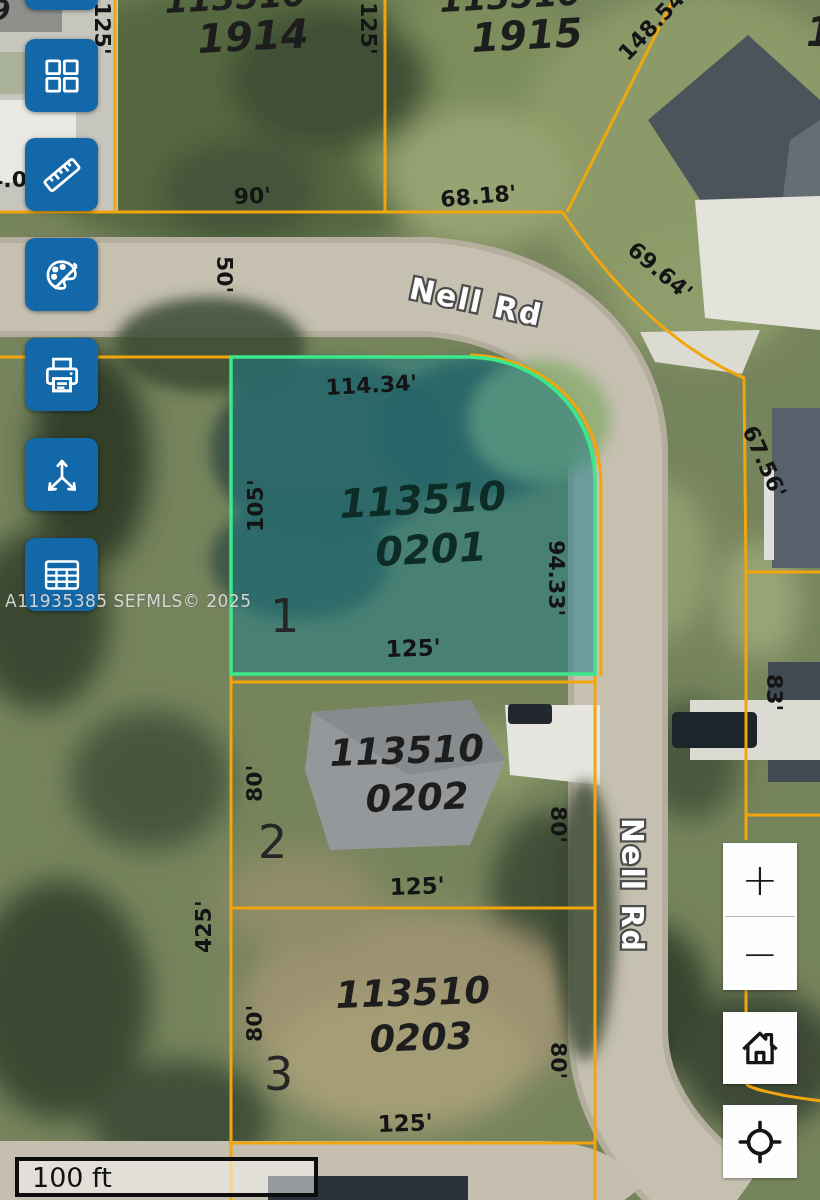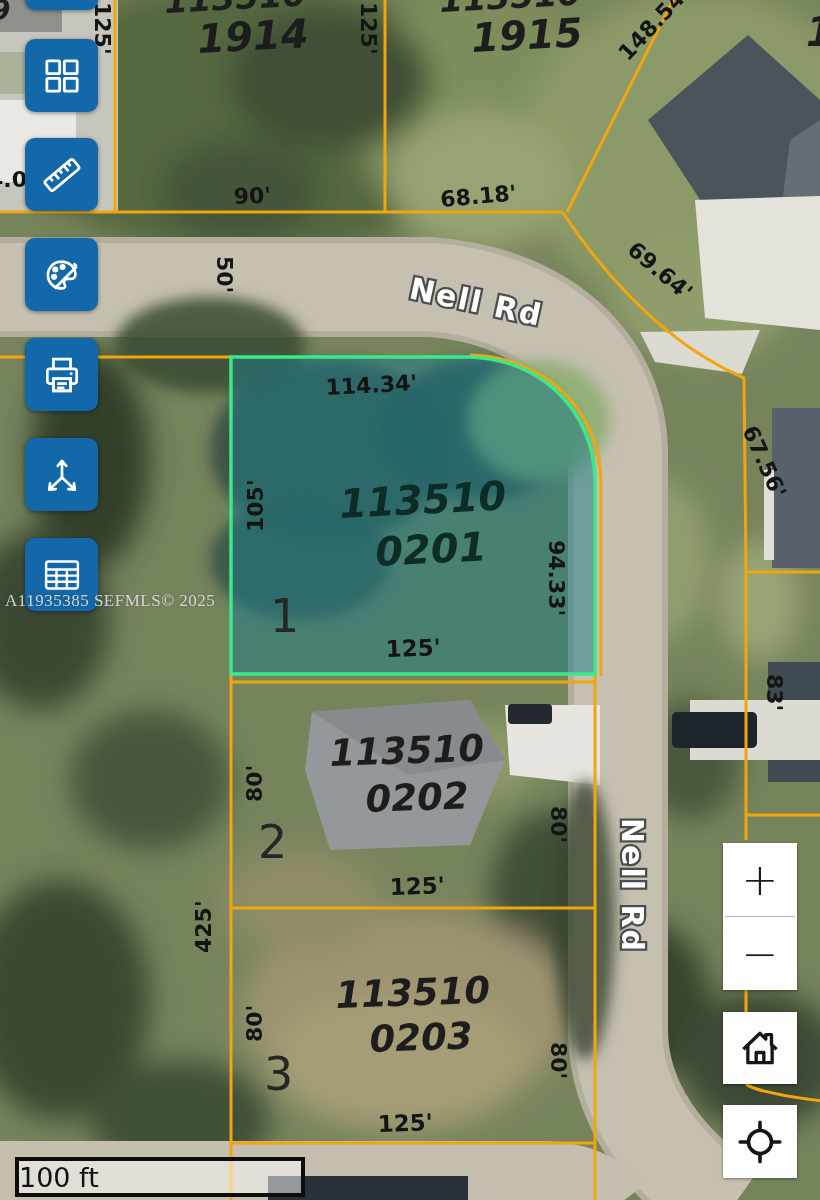--- a/index.html
+++ b/index.html
@@ -22,26 +22,26 @@
             display:flex;flex-direction:column;}
   .zoombtn{flex:1;display:flex;align-items:center;justify-content:center;
            font-size:44px;font-weight:300;color:#1a1a1a;cursor:pointer;line-height:1;}
   .zoomdiv{height:1px;background:#b5b5b5;margin:0 2px;}
   .homebtn{left:723px;top:1012px;width:74px;height:72px;}
   .locbtn{left:723px;top:1105px;width:74px;height:73px;}
 
   
   .scalebar{position:absolute;left:15px;top:1157px;width:282px;height:32px;
             background:rgba(255,255,255,0.5);border:4px solid #0d0d0d;
-            display:flex;align-items:center;
+            display:flex;align-items:center;padding-left:13px;
             font-size:27px;color:#111;}
 
   
   .watermark{position:absolute;left:5px;top:591px;font-size:17px;letter-spacing:.5px;
-             color:rgba(240,240,240,0.82);text-shadow:0 0 2px rgba(60,60,60,.6);font-family:Liberation Serif, serif;}
+             color:rgba(240,240,240,0.82);text-shadow:0 0 2px rgba(60,60,60,.6);}
 </style>
 </head>
 <body>
 
 <div class="stage">
 
   <svg class="map" width="820" height="1200" viewBox="0 0 820 1200">
     <defs>
       <filter id="b1" x="-40%" y="-40%" width="180%" height="180%">
           <feGaussianBlur stdDeviation="7"></feGaussianBlur>

